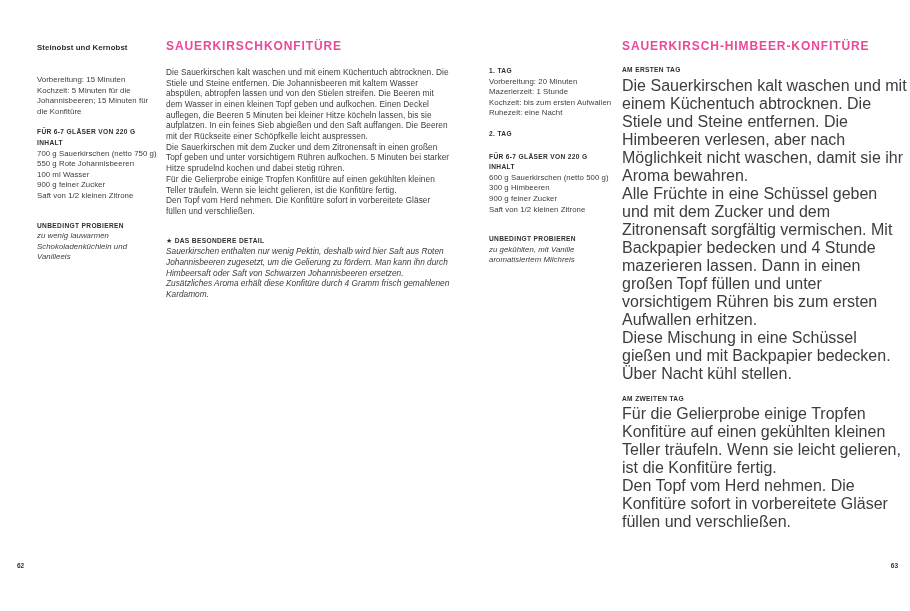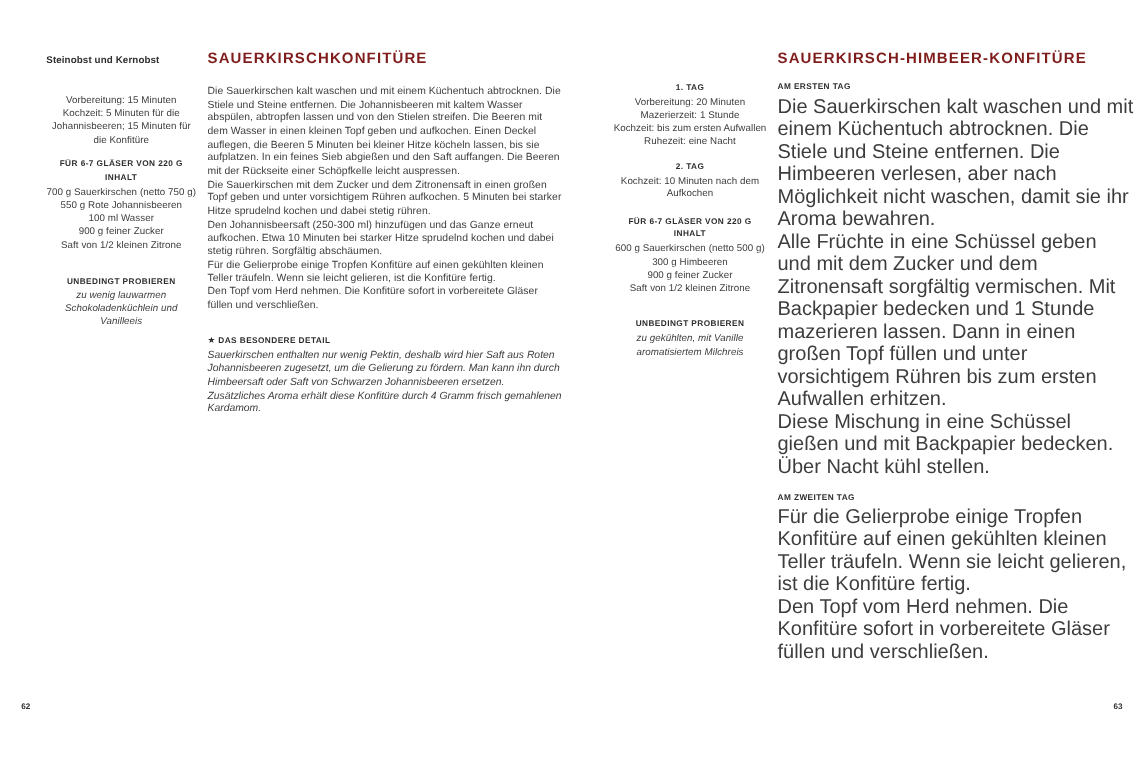--- a/index.html
+++ b/index.html
@@ -14,22 +14,22 @@
   .spread { position: absolute; inset: 0; }
 
   
   .sidebar {
     position: absolute;
     font-size: 7.8px;
     line-height: 10.6px;
     color: #3d3d3d;
     letter-spacing: 0.05px;
   }
-  .sidebar-left  { left: 37px;  top: 75px; width: 120px; text-align: center; }
-  .sidebar-mid   { left: 489px; top: 66px; width: 126px; text-align: center; }
+  .sidebar-left  { left: 37px;  top: 75px; width: 120px; }
+  .sidebar-mid   { left: 489px; top: 66px; width: 126px; }
 
   .category-label {
     position: absolute;
     left: 37px; top: 43px; width: 116px;
     font-size: 7.8px; font-weight: bold; color: #2e2e2e;
     letter-spacing: 0.1px;
   }
 
   .mini-header {
     font-weight: bold;
@@ -47,21 +47,21 @@
   
   .main-col { position: absolute; top: 40px; }
   .main-left  { left: 166px; width: 284px; }
   .main-right { left: 622px; width: 285px; }
 
   .recipe-title {
     font-size: 12px;
     font-weight: bold;
     letter-spacing: 0.9px;
     line-height: 13.8px;
-    color: #7f1d1d;
+    color: #ec4899;
   }
   .body-block { margin-top: 13px; }
   .body-block div, .body-text {
     font-size: 8.3px;
     line-height: 10.7px;
     color: #3d3d3d;
     letter-spacing: 0.05px;
   }
   .section-header {
     margin-top: 11px;
@@ -124,21 +124,20 @@
     <div class="italic-note">zu wenig lauwarmen Schokoladenküchlein und Vanilleeis</div>
   </div>
 
   <div class="main-col main-left">
     <div class="recipe-title">
       <div>SAUERKIRSCHKONFITÜRE</div>
     </div>
     <div class="body-block">
         <div>Die Sauerkirschen kalt waschen und mit einem Küchentuch abtrocknen. Die Stiele und Steine entfernen. Die Johannisbeeren mit kaltem Wasser abspülen, abtropfen lassen und von den Stielen streifen. Die Beeren mit dem Wasser in einen kleinen Topf geben und aufkochen. Einen Deckel auflegen, die Beeren 5 Minuten bei kleiner Hitze köcheln lassen, bis sie aufplatzen. In ein feines Sieb abgießen und den Saft auffangen. Die Beeren mit der Rückseite einer Schöpfkelle leicht auspressen.</div>
         <div>Die Sauerkirschen mit dem Zucker und dem Zitronensaft in einen großen Topf geben und unter vorsichtigem Rühren aufkochen. 5 Minuten bei starker Hitze sprudelnd kochen und dabei stetig rühren.</div>
-        <div>Den Johannisbeersaft (250-300 ml) hinzufügen und das Ganze erneut aufkochen. Etwa 10 Minuten bei starker Hitze sprudelnd kochen und dabei stetig rühren. Sorgfältig abschäumen.</div>
         <div>Für die Gelierprobe einige Tropfen Konfitüre auf einen gekühlten kleinen Teller träufeln. Wenn sie leicht gelieren, ist die Konfitüre fertig.</div>
         <div>Den Topf vom Herd nehmen. Die Konfitüre sofort in vorbereitete Gläser füllen und verschließen.</div>
       </div>
     <div class="detail-block">
       <div class="detail-header-row">
         <span class="star">★</span><span>DAS BESONDERE DETAIL</span>
       </div>
       <div class="detail-paras">
           <div>Sauerkirschen enthalten nur wenig Pektin, deshalb wird hier Saft aus Roten Johannisbeeren zugesetzt, um die Gelierung zu fördern. Man kann ihn durch Himbeersaft oder Saft von Schwarzen Johannisbeeren ersetzen. Zusätzliches Aroma erhält diese Konfitüre durch 4 Gramm frisch gemahlenen Kardamom.</div>
         </div>
@@ -149,40 +148,37 @@
 
   <div class="sidebar sidebar-mid">
     <div class="mini-header">1. TAG</div>
     <div>
         <div>Vorbereitung: 20 Minuten</div>
         <div>Mazerierzeit: 1 Stunde</div>
         <div>Kochzeit: bis zum ersten Aufwallen</div>
         <div>Ruhezeit: eine Nacht</div>
       </div>
     <div class="mini-header sb-gap-sm">2. TAG</div>
-    <div>
-        <div>Kochzeit: 10 Minuten nach dem Aufkochen</div>
-      </div>
     <div class="mini-header sb-gap-md">FÜR 6-7 GLÄSER VON 220 G INHALT</div>
     <div>
         <div>600 g Sauerkirschen (netto 500 g)</div>
         <div>300 g Himbeeren</div>
         <div>900 g feiner Zucker</div>
         <div>Saft von 1/2 kleinen Zitrone</div>
       </div>
     <div class="mini-header sb-gap-lg">UNBEDINGT PROBIEREN</div>
     <div class="italic-note">zu gekühlten, mit Vanille aromatisiertem Milchreis</div>
   </div>
 
   <div class="main-col main-right">
     <div class="recipe-title">SAUERKIRSCH-HIMBEER-KONFITÜRE</div>
     <div class="section-header">AM ERSTEN TAG</div>
     <div class="section-paras">
         <div>Die Sauerkirschen kalt waschen und mit einem Küchentuch abtrocknen. Die Stiele und Steine entfernen. Die Himbeeren verlesen, aber nach Möglichkeit nicht waschen, damit sie ihr Aroma bewahren.</div>
-        <div>Alle Früchte in eine Schüssel geben und mit dem Zucker und dem Zitronensaft sorgfältig vermischen. Mit Backpapier bedecken und 1 Stunde mazerieren lassen. Dann in einen großen Topf füllen und unter vorsichtigem Rühren bis zum ersten Aufwallen erhitzen.</div>
+        <div>Alle Früchte in eine Schüssel geben und mit dem Zucker und dem Zitronensaft sorgfältig vermischen. Mit Backpapier bedecken und 4 Stunde mazerieren lassen. Dann in einen großen Topf füllen und unter vorsichtigem Rühren bis zum ersten Aufwallen erhitzen.</div>
         <div>Diese Mischung in eine Schüssel gießen und mit Backpapier bedecken. Über Nacht kühl stellen.</div>
       </div>
     <div class="section-header">AM ZWEITEN TAG</div>
     <div class="section-paras">
         <div>Für die Gelierprobe einige Tropfen Konfitüre auf einen gekühlten kleinen Teller träufeln. Wenn sie leicht gelieren, ist die Konfitüre fertig.</div>
         <div>Den Topf vom Herd nehmen. Die Konfitüre sofort in vorbereitete Gläser füllen und verschließen.</div>
       </div>
 
   </div>
 

